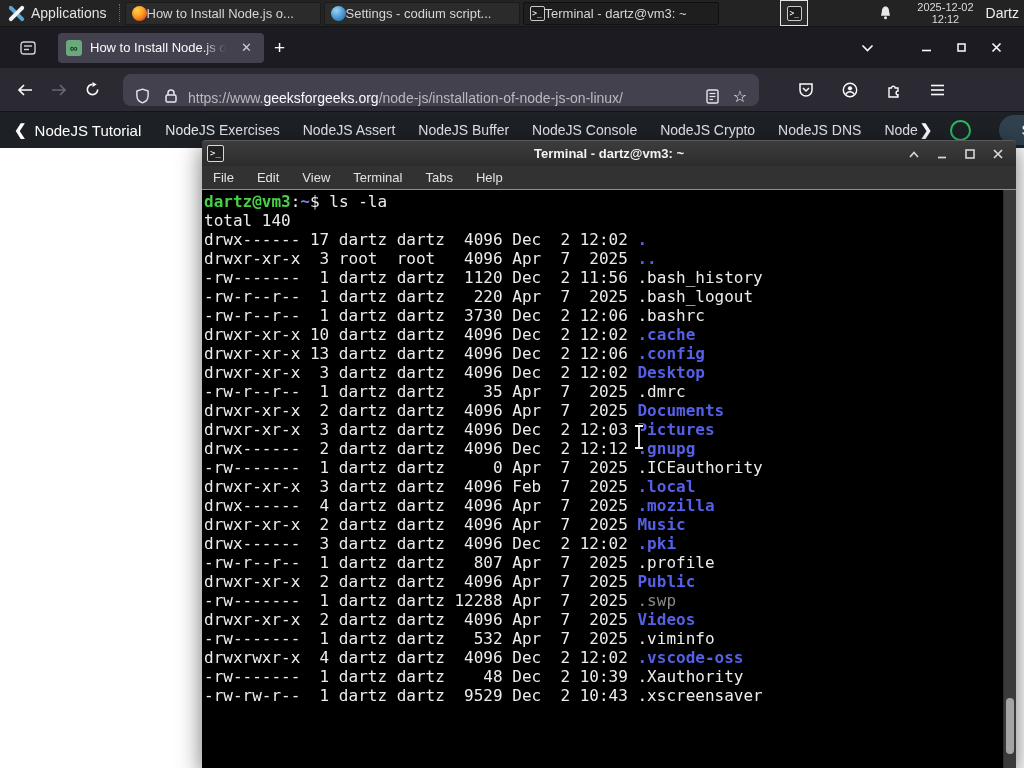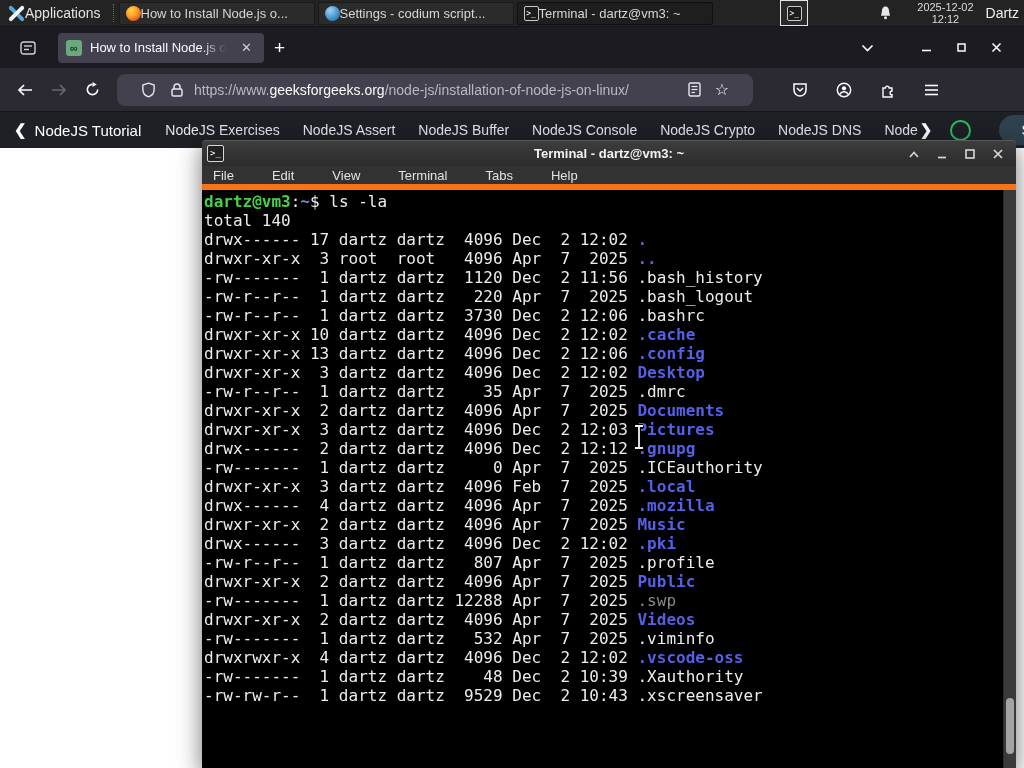--- a/index.html
+++ b/index.html
@@ -3,21 +3,21 @@
 <meta charset="utf-8">
 <style>
   html,body{margin:0;padding:0;background:#000;}
   .stage{position:relative;width:1024px;height:768px;overflow:hidden;
          font-family:"Liberation Sans",sans-serif;background:#fff;}
   svg{display:block;}
 
   
   .panel{position:absolute;left:0;top:0;width:1024px;height:27px;background:#232323;
          display:flex;align-items:center;color:#e2e2e2;font-size:14px;border-bottom:1px solid #151515;box-sizing:border-box;}
-  .app-btn{display:flex;align-items:center;padding:0 8px;height:27px;cursor:default;}
+  .app-btn{display:flex;align-items:center;gap:6px;padding:0 8px;height:27px;cursor:default;}
   .panel-sep{width:1px;height:18px;border-left:1px dotted #6a6a6a;margin:0 4px;}
   .task-btn{display:flex;align-items:center;gap:0;width:196px;height:23px;margin-right:3px;
             background:#2b2b2b;border:1px solid #1a1a1a;border-radius:2px;padding:0 6px;box-sizing:border-box;
             color:#d6d6d6;font-size:13px;white-space:nowrap;overflow:hidden;}
   .task-btn.pressed{background:#1e1e1e;border-color:#101010;}
   .task-label{overflow:hidden;text-overflow:ellipsis;white-space:nowrap;}
   .ff-ball{width:15px;height:15px;border-radius:50%;flex:0 0 auto;
            background:radial-gradient(circle at 35% 30%,#ffd54a 0%,#ff9a1f 45%,#e3562a 75%,#b5324a 100%);}
   .codium-ball{width:15px;height:15px;border-radius:50%;flex:0 0 auto;
            background:radial-gradient(circle at 35% 30%,#9fd2f5 0%,#3d8ecb 60%,#24639a 100%);}
@@ -45,22 +45,22 @@
   .tab-right{position:absolute;right:10px;top:0;height:41px;display:flex;align-items:center;gap:0;}
   .winbtn{padding:8px 12px;color:#fbfbfe;}
   .alltabs{position:absolute;right:150px;top:0;height:41px;display:flex;align-items:center;}
 
   
   .navbar{position:absolute;left:0;top:68px;width:1024px;height:44px;background:#2b2a33;
           display:flex;align-items:center;border-bottom:1px solid #14131a;box-sizing:border-box;}
   .nav-ico{padding:7px 9px;border-radius:4px;color:#fbfbfe;}
   .nav-ico.first{margin-left:8px;}
   .nav-ico.dim{color:#68676f;}
-  .urlbar{display:flex;align-items:center;width:636px;height:32px;margin-left:8px;background:#42414d;
-          border-radius:8px;padding:0 20px;box-sizing:border-box;gap:6px;}
+  .urlbar{display:flex;align-items:flex-end;width:636px;height:32px;margin-left:14px;background:#42414d;
+          border-radius:8px;padding:0 8px;box-sizing:border-box;gap:6px;}
   .url-text{flex:1;font-size:14px;white-space:nowrap;overflow:hidden;color:#b9b9c2;}
   .url-text .domain{color:#fbfbfe;}
   .url-ico{color:#e6e6ef;padding:2px 4px;}
   .star{font-size:16px;color:#fbfbfe;padding:0 4px;}
   .nav-right{margin-left:30px;display:flex;align-items:center;gap:10px;}
 
   
   .sitenav{position:absolute;left:0;top:112px;width:1024px;height:36px;background:#1d2126;
            display:flex;align-items:center;color:#e9ebee;font-size:14px;white-space:nowrap;overflow:hidden;}
   .back-chev{font-size:15px;font-weight:bold;color:#fff;margin:0 8px 0 14px;}
@@ -79,21 +79,21 @@
   .t-titlebar{position:absolute;left:0;top:0;right:0;height:26px;border-radius:4px 4px 0 0;
            background:linear-gradient(#3d3d3d,#2c2c2c);border-top:1px solid #5a5a5a;box-sizing:border-box;
            display:flex;align-items:center;}
   .t-title{position:absolute;left:0;right:0;text-align:center;font-weight:bold;font-size:13px;color:#f2f2f2;}
   .t-icon{width:17px;height:17px;margin-left:5px;background:#222;border:1px solid #d8d8d8;border-radius:2px;
           color:#fff;font-family:"DejaVu Sans Mono",monospace;font-size:9px;line-height:15px;text-align:center;
           box-sizing:border-box;z-index:2;}
   .t-controls{position:absolute;right:6px;top:0;height:26px;display:flex;align-items:center;gap:4px;z-index:2;}
   .t-ctl{padding:4px 7px;color:#d8d8d8;}
   .t-menubar{position:absolute;left:0;top:26px;right:0;height:24px;background:#323232;
-             display:flex;align-items:center;gap:16px;color:#e2e2e2;font-size:13px;border-bottom:6px solid #f97316;box-sizing:border-box;}
+             display:flex;align-items:center;gap:1px;color:#e2e2e2;font-size:13px;border-bottom:1px solid #f97316;box-sizing:border-box;}
   .t-menu{padding:0 11px;}
   .t-content{position:absolute;left:0;top:50px;right:0;bottom:0;background:#000;overflow:hidden;
              font-family:"DejaVu Sans Mono",monospace;font-size:16px;line-height:19px;color:var(--terminal-fg);
              padding:2px 0 0 2px;box-sizing:border-box;}
   .t-line{white-space:pre;}
   .p-user{color:var(--prompt-green);font-weight:bold;}
   .p-path{color:#7b84da;font-weight:bold;}
   .n-dir{color:var(--dir-blue);font-weight:bold;}
   .n-file{color:var(--terminal-fg);}
   .n-dim{color:var(--dim-file);}

